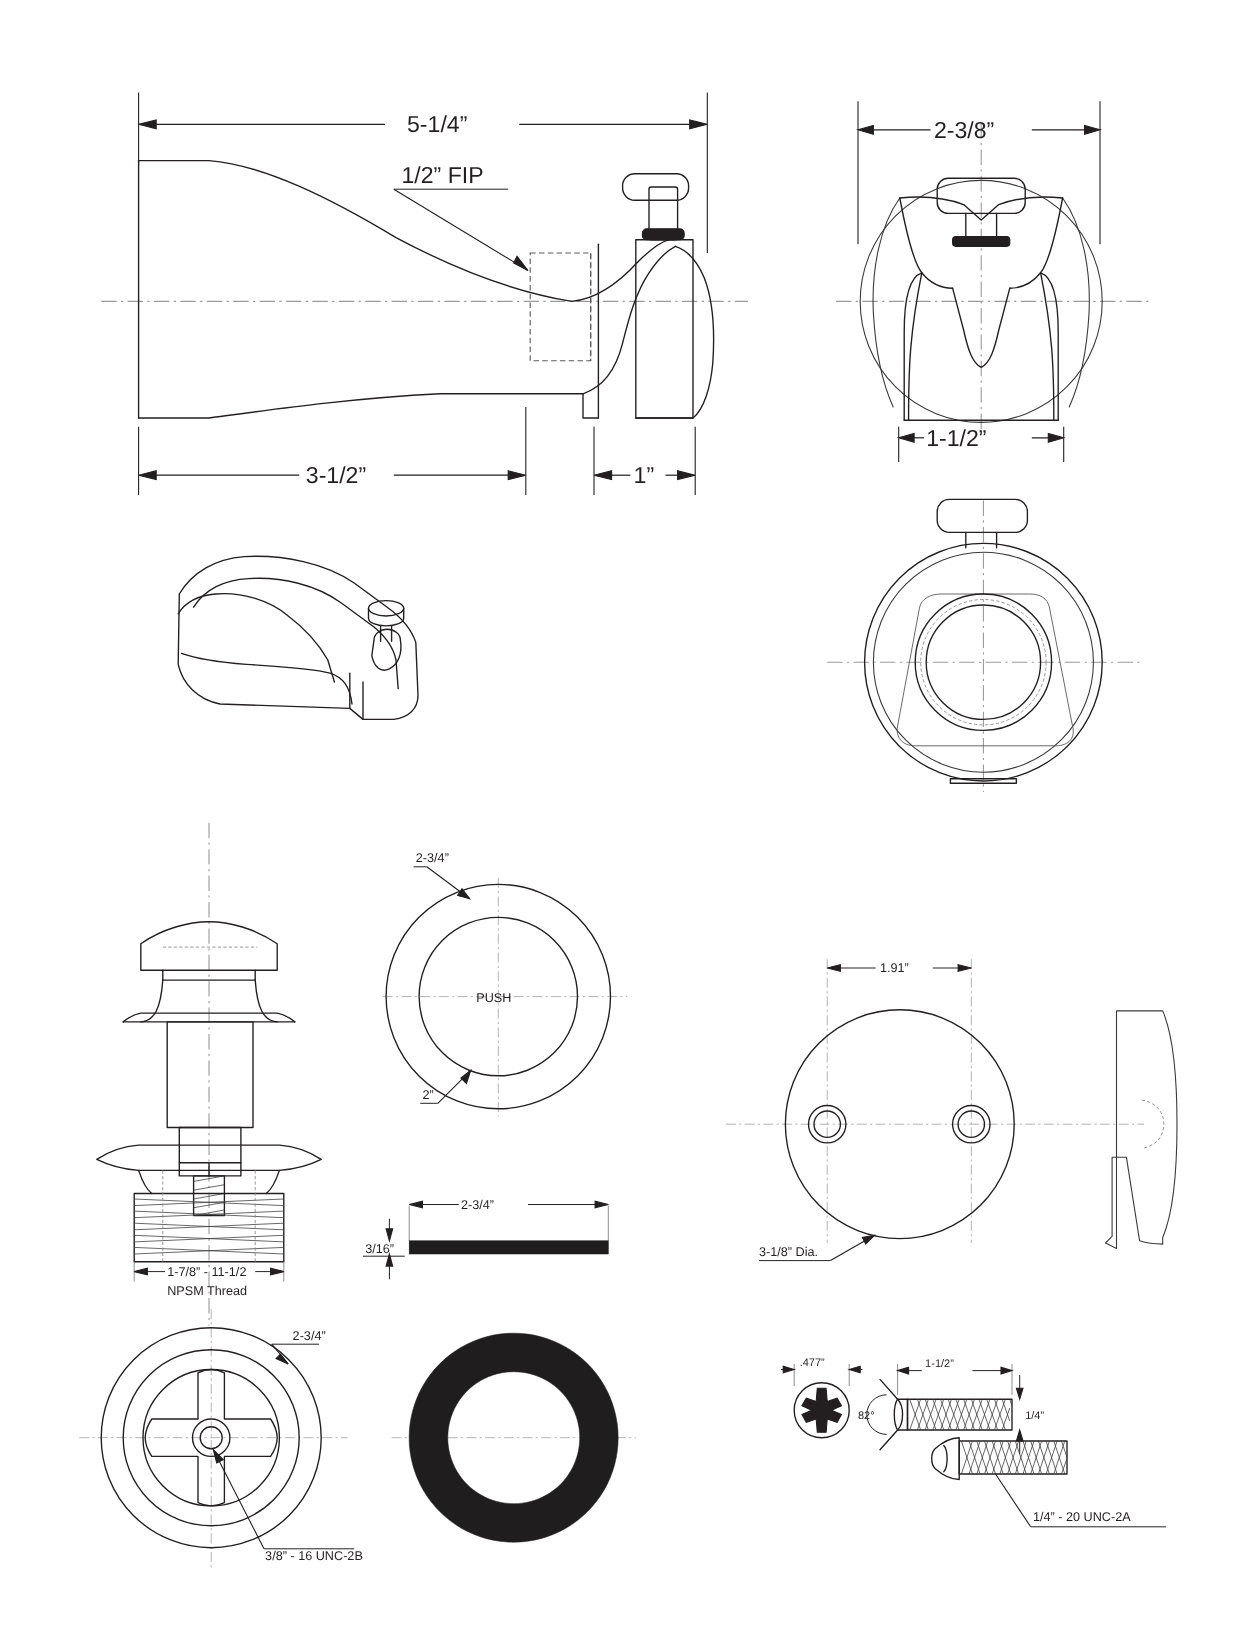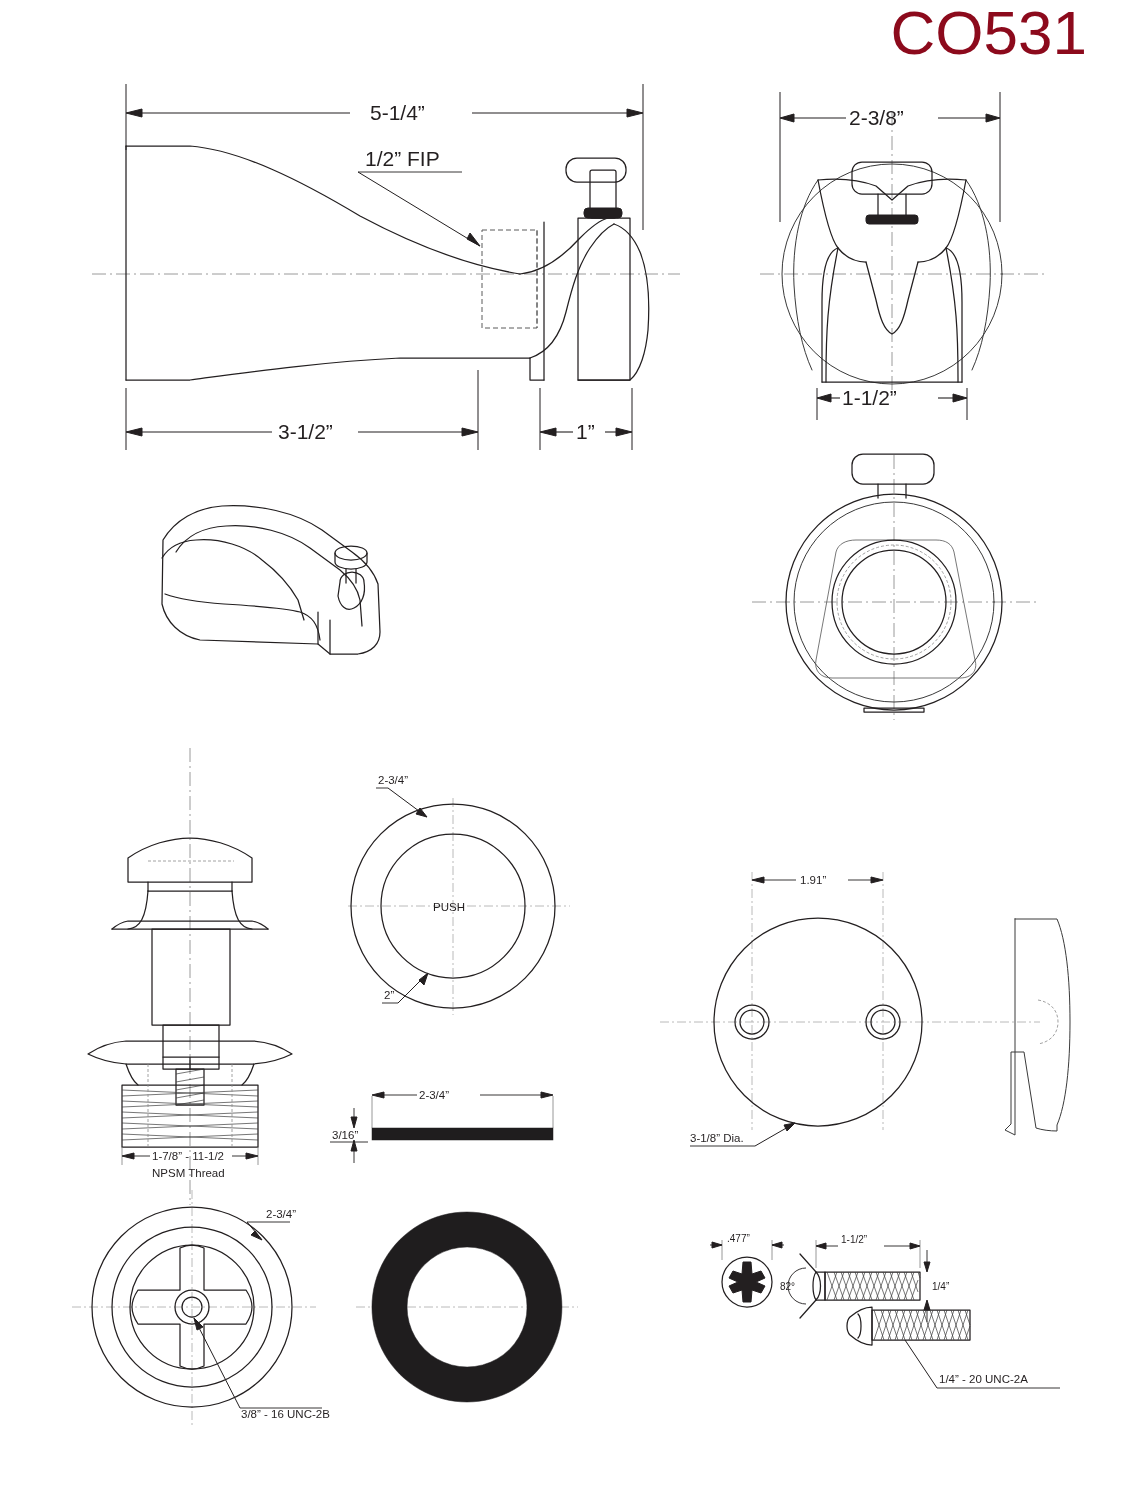--- a/index.html
+++ b/index.html
@@ -55,21 +55,20 @@
   .leader { fill: none; stroke: #231f20; stroke-width: 1; }
   .blackfill { fill: #231f20; stroke: #231f20; stroke-width: 1; }
   .darkfill { fill: #1f1d1e; stroke: #1f1d1e; stroke-width: 0.5; }
   .threadhatch { fill: none; stroke: #3b3b3b; stroke-width: 0.7; }
 </style>
 </head>
 <body>
 
 <div id="sheet">
 
-  <div class="part-title">CO531</div>
 
   <svg width="1125" height="1500" viewBox="0 0 1125 1500">
 
     <g>
 
       <line class="centerline" x1="92" y1="274" x2="680" y2="274"></line>
 
       <line class="extline" x1="126" y1="84" x2="126" y2="150"></line>
       <line class="extline" x1="643" y1="84" x2="643" y2="230"></line>
 

